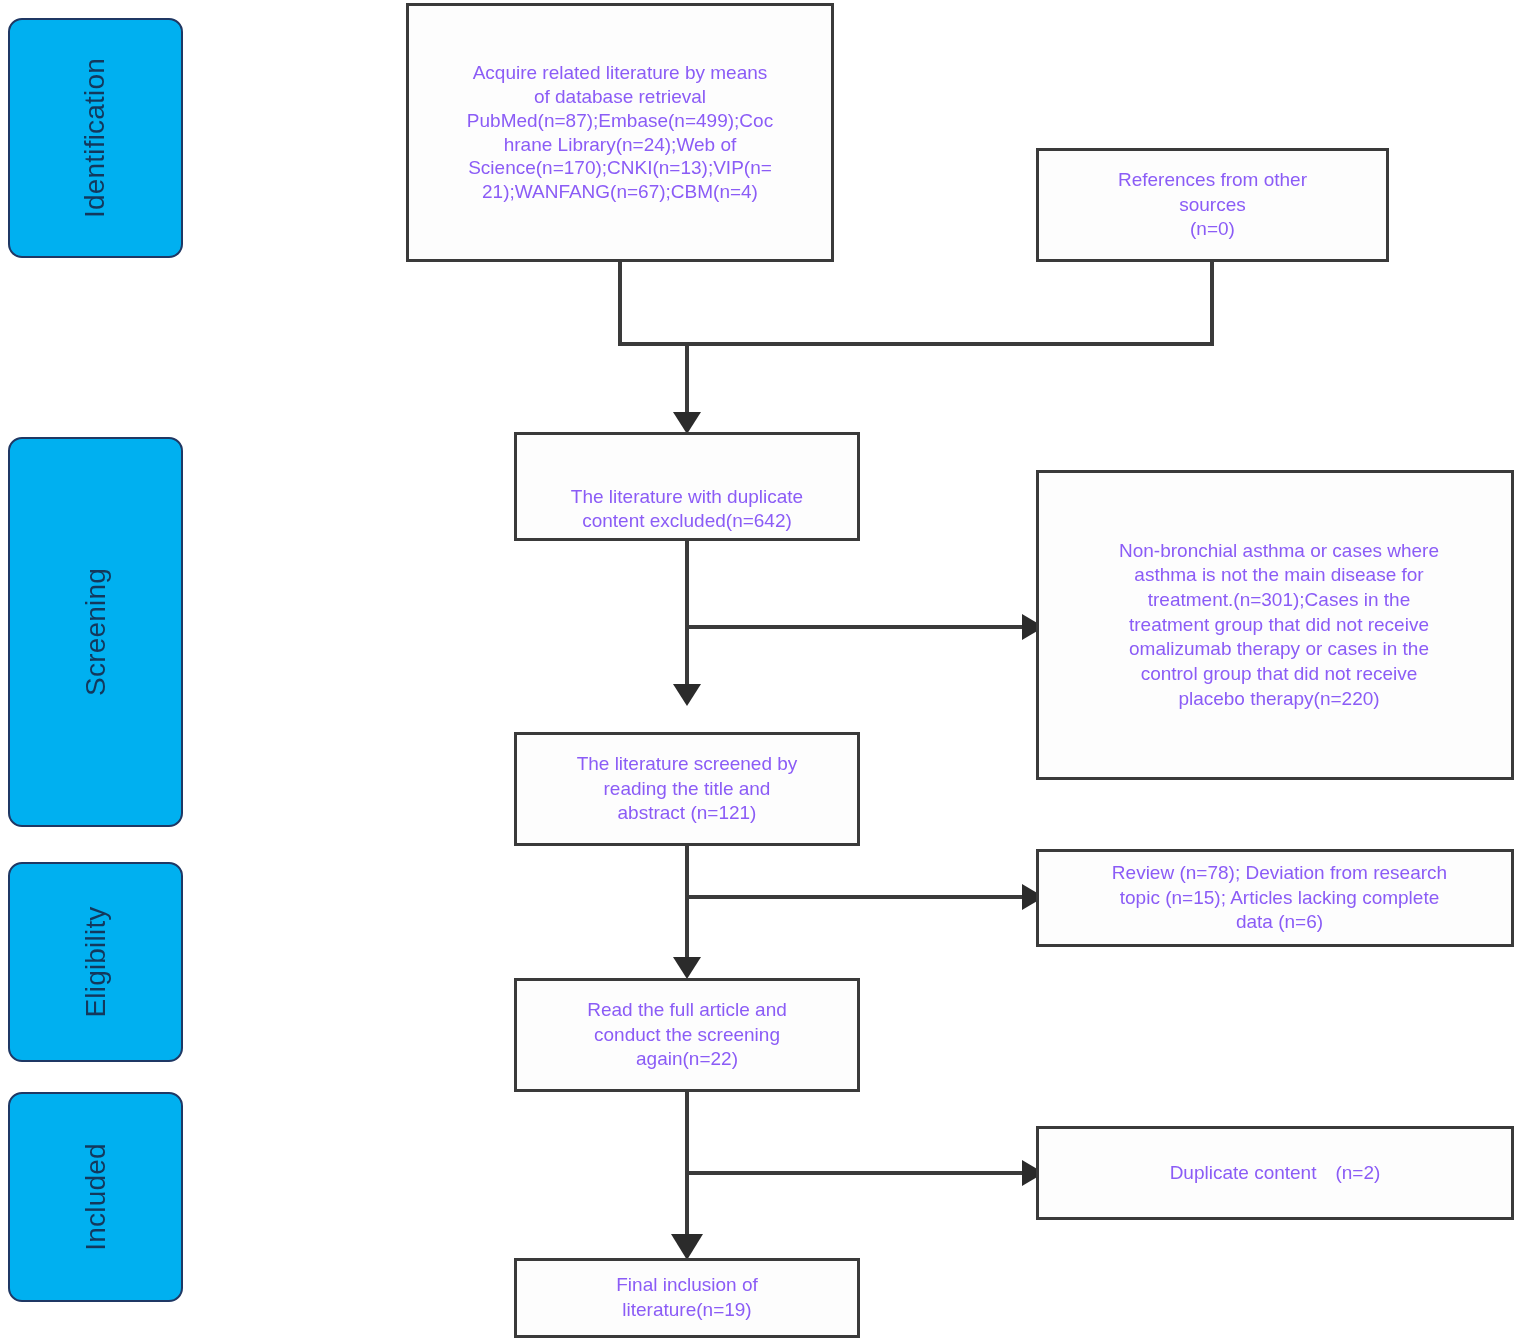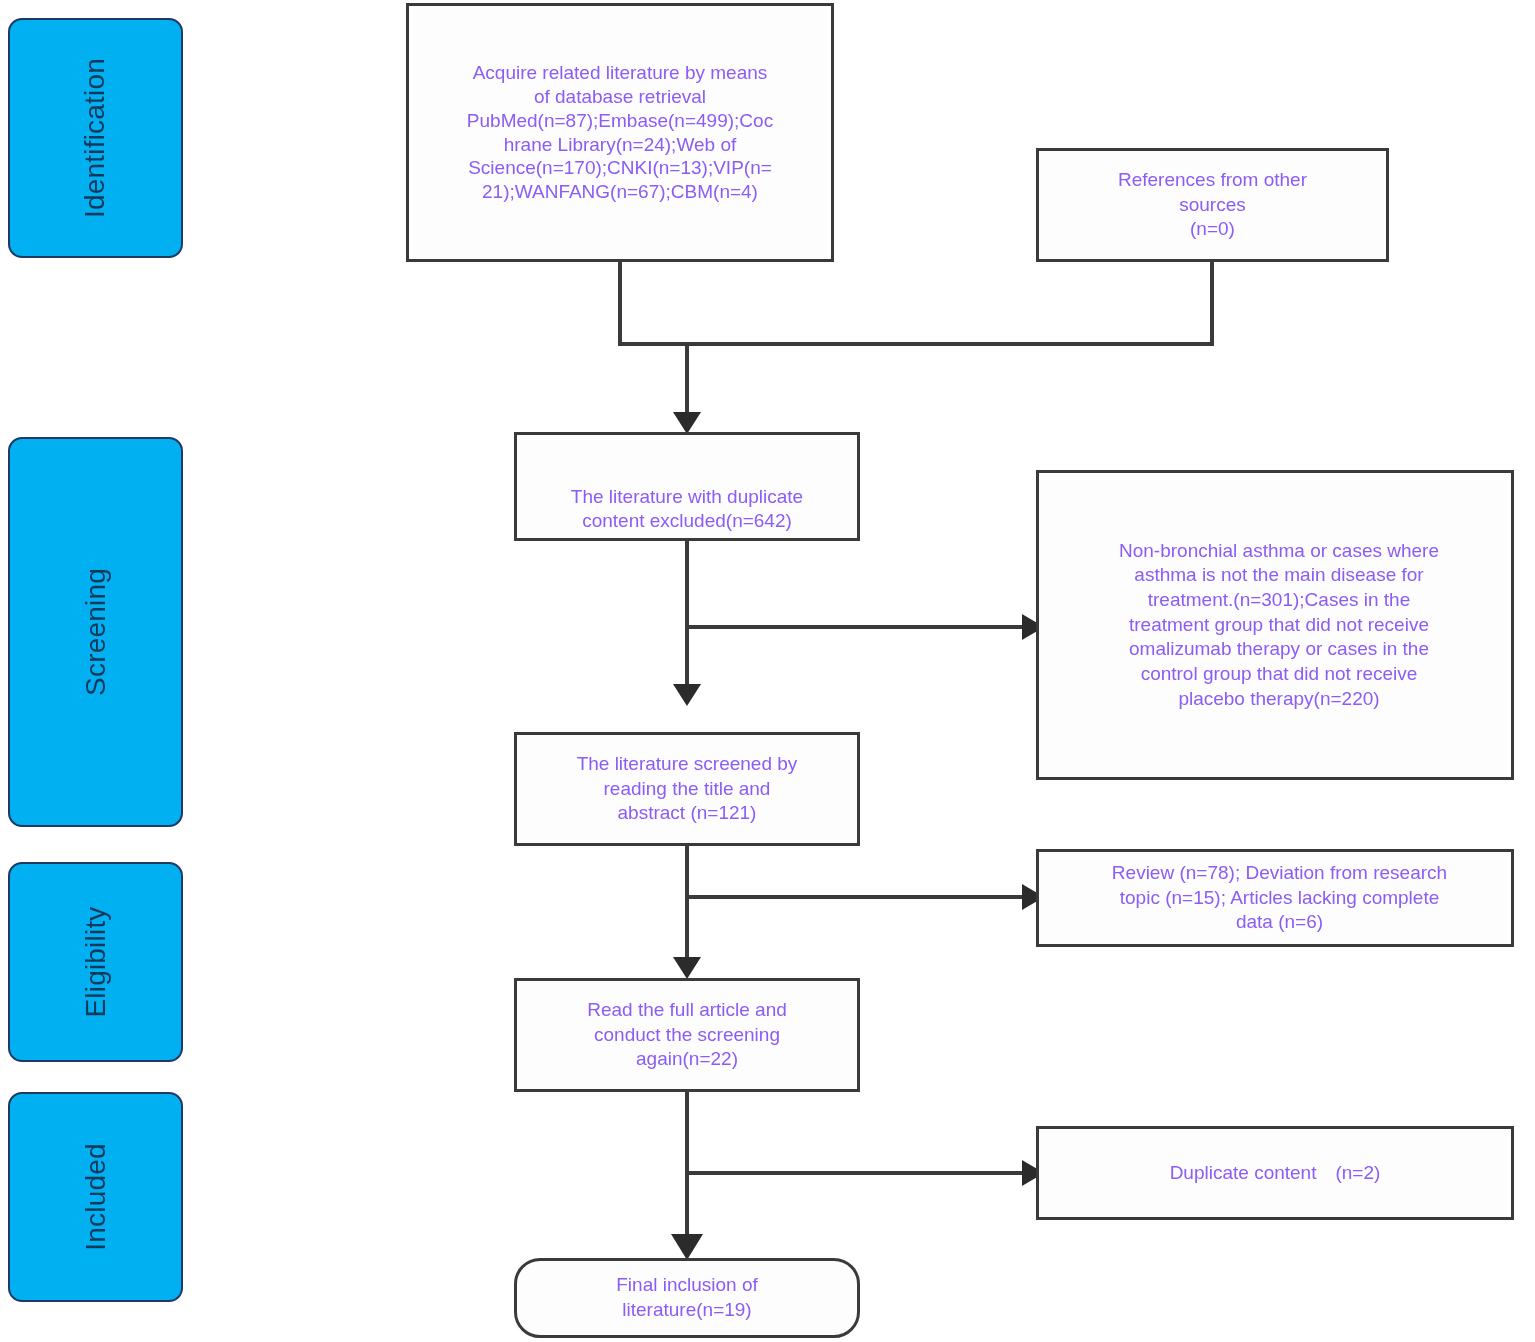--- a/index.html
+++ b/index.html
@@ -164,18 +164,18 @@
   <div class="flow-box" style="left:514px; top:978px; width:346px; height:114px;">
     <div class="flow-text">Read the full article and
 conduct the screening
 again(n=22)</div>
   </div>
 
   <div class="flow-box" style="left:1036px; top:1126px; width:478px; height:94px;">
     <div class="flow-text">Duplicate content　(n=2)</div>
   </div>
 
-  <div class="flow-box" style="left:514px; top:1258px; width:346px; height:80px;border-radius:26px;">
+  <div class="flow-box" style="left:514px; top:1258px; width:346px; height:80px;">
     <div class="flow-text">Final inclusion of
 literature(n=19)</div>
   </div>
 
 </div>
 
 </body></html>

